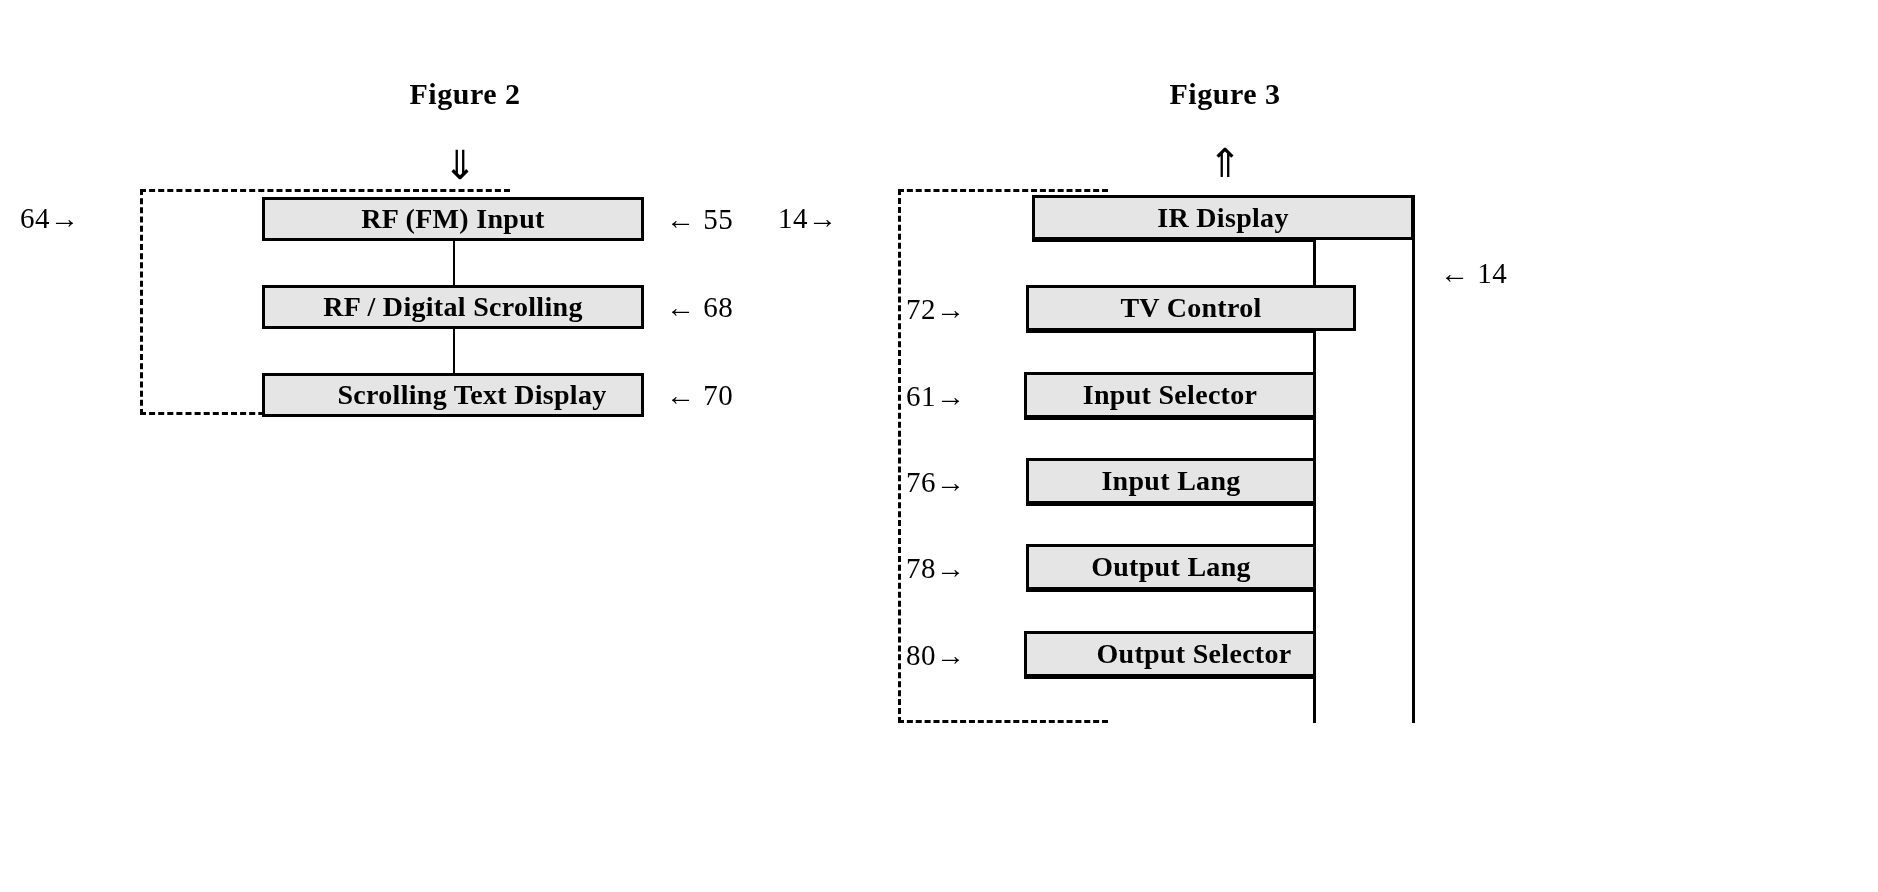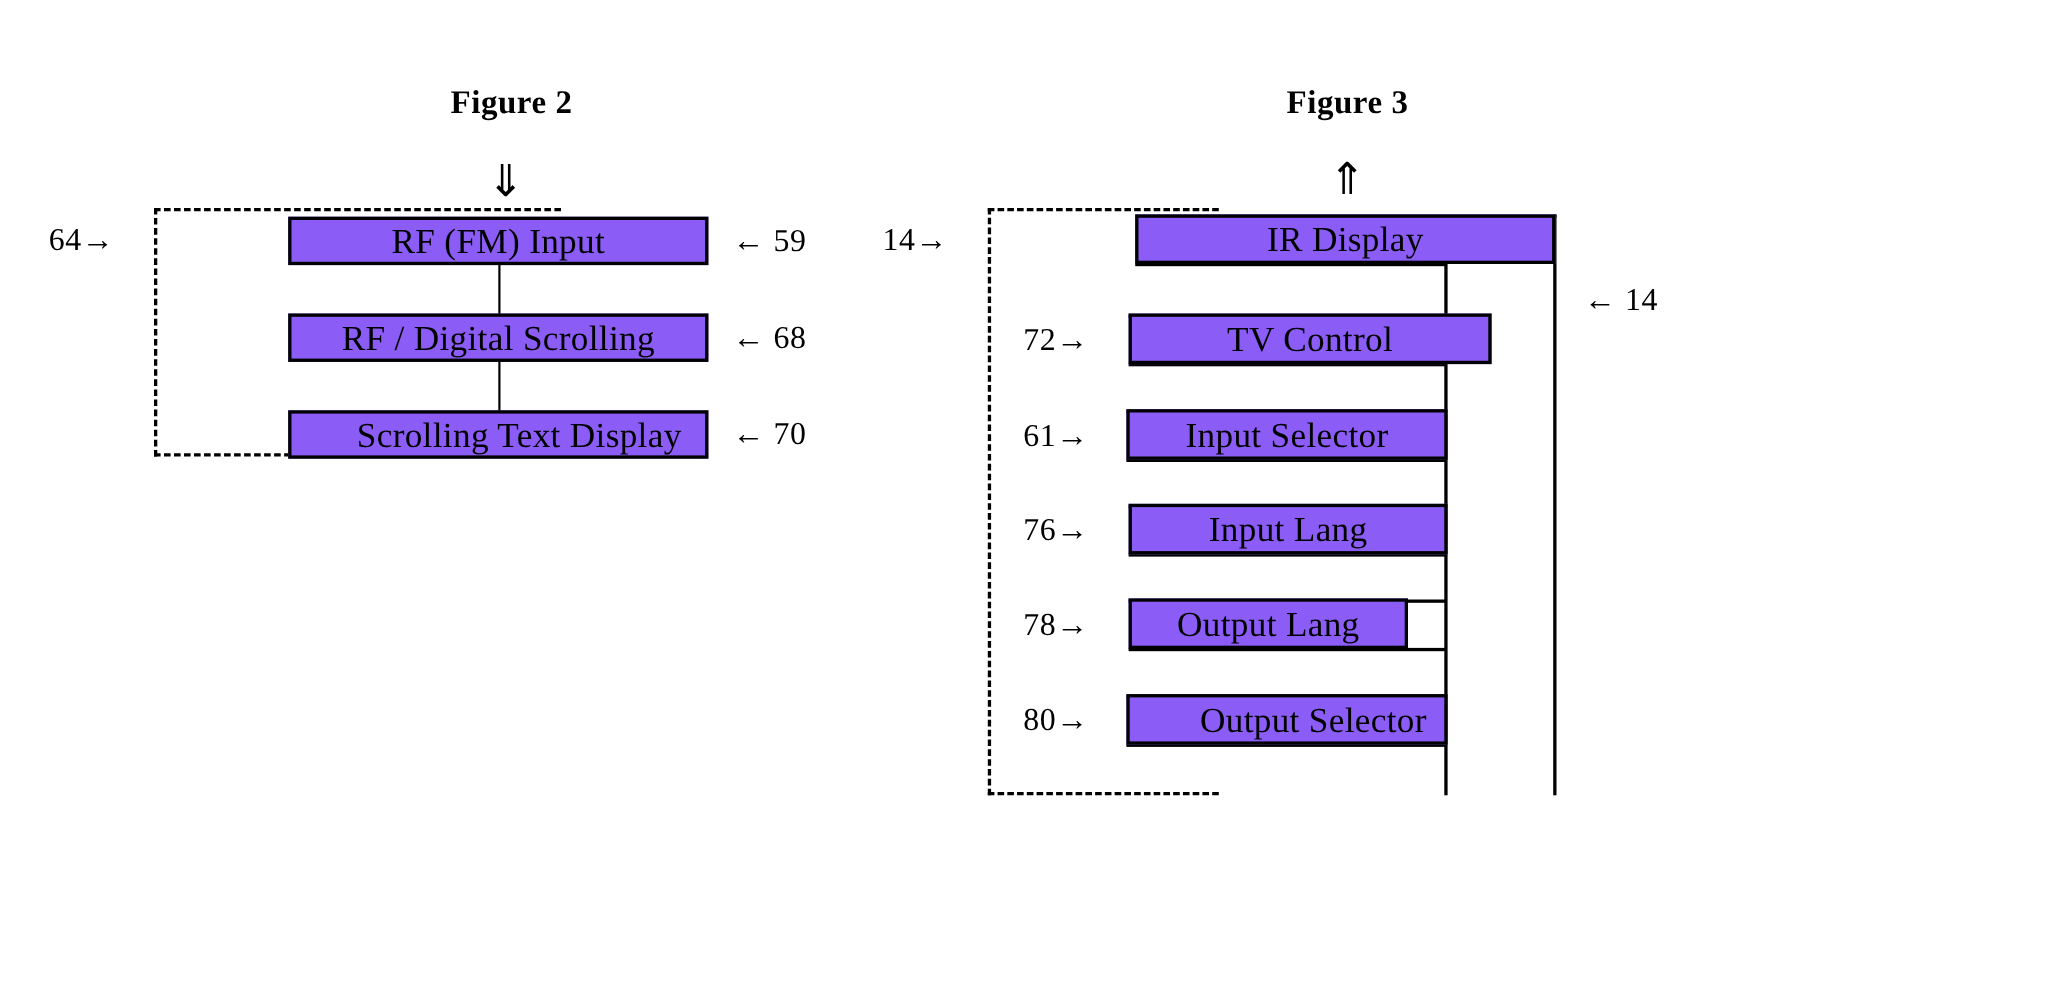--- a/index.html
+++ b/index.html
@@ -44,26 +44,26 @@
   
   .dashed-open-right {
     border-right: none;
   }
 
   
   .block {
     position: absolute;
     box-sizing: border-box;
     border: 3px solid #000000;
-    background: #8b5cf6;
+    background: #e5e5e5;
     display: flex;
     align-items: center;
     justify-content: center;
-    font-weight: normal;
-    font-size: 32px;
+    font-weight: bold;
+    font-size: 28px;
     white-space: nowrap;
     letter-spacing: 0.3px;
   }
 
   
   .vline {
     position: absolute;
     width: 2px;
     background: #000000;
   }
@@ -79,21 +79,21 @@
   }
 
   
   .ref {
     position: absolute;
     font-size: 29px;
     white-space: nowrap;
     font-family: "Liberation Serif", "DejaVu Serif", serif;
     letter-spacing: 0.5px;
   }
-  .ref-right { text-align: center; }
+  .ref-right { text-align: left; }
 
   
   .dbl-arrow {
     position: absolute;
     font-size: 40px;
     line-height: 1;
     font-family: "DejaVu Sans", sans-serif;
     white-space: nowrap;
   }
 </style>
@@ -108,21 +108,21 @@
 
   <div class="dashed-box dashed-open-right" style="left: 140px; top: 150px; width: 370px; height: 226px;"></div>
 
   <div class="ref ref-right" style="left: 20px; top: 163px; width: 108px;"><span>64</span><span>→</span></div>
 
   <div class="vline" style="left: 453px; top: 200px; height: 52px;"></div>
 
   <div class="vline" style="left: 453px; top: 288px; height: 52px;"></div>
 
   <div class="block" style="left: 262px; top: 158px; width: 382px; height: 44px;">RF (FM) Input</div>
-  <div class="ref" style="left: 666px; top: 164px;"><span>←</span> <span>59</span></div>
+  <div class="ref" style="left: 666px; top: 164px;"><span>←</span> <span>55</span></div>
 
   <div class="block" style="left: 262px; top: 246px; width: 382px; height: 44px;">RF / Digital Scrolling</div>
   <div class="ref" style="left: 666px; top: 252px;"><span>←</span> <span>68</span></div>
 
   <div class="block" style="left: 262px; top: 334px; width: 382px; height: 44px; padding-left: 38px;">Scrolling Text Display</div>
   <div class="ref" style="left: 666px; top: 340px;"><span>←</span> <span>70</span></div>
 
   <div class="fig-caption" style="left: 1105px; top: 38px; width: 240px;">Figure 3</div>
 
   <div class="dbl-arrow" style="left: 1208px; top: 104px;">⇑</div>
@@ -154,19 +154,19 @@
 
   <div class="block" style="left: 1026px; top: 246px; width: 330px; height: 46px;">TV Control</div>
   <div class="ref ref-right" style="left: 906px; top: 254px; width: 108px;"><span>72</span><span>→</span></div>
 
   <div class="block" style="left: 1024px; top: 333px; width: 292px; height: 46px;">Input Selector</div>
   <div class="ref ref-right" style="left: 906px; top: 341px; width: 108px;"><span>61</span><span>→</span></div>
 
   <div class="block" style="left: 1026px; top: 419px; width: 290px; height: 46px;">Input Lang</div>
   <div class="ref ref-right" style="left: 906px; top: 427px; width: 108px;"><span>76</span><span>→</span></div>
 
-  <div class="block" style="left: 1026px; top: 505px; width: 254px; height: 46px;">Output Lang</div>
+  <div class="block" style="left: 1026px; top: 505px; width: 290px; height: 46px;">Output Lang</div>
   <div class="ref ref-right" style="left: 906px; top: 513px; width: 108px;"><span>78</span><span>→</span></div>
 
   <div class="block" style="left: 1024px; top: 592px; width: 292px; height: 46px; padding-left: 48px;">Output Selector</div>
   <div class="ref ref-right" style="left: 906px; top: 600px; width: 108px;"><span>80</span><span>→</span></div>
 
 </div>
 
 </body></html>

